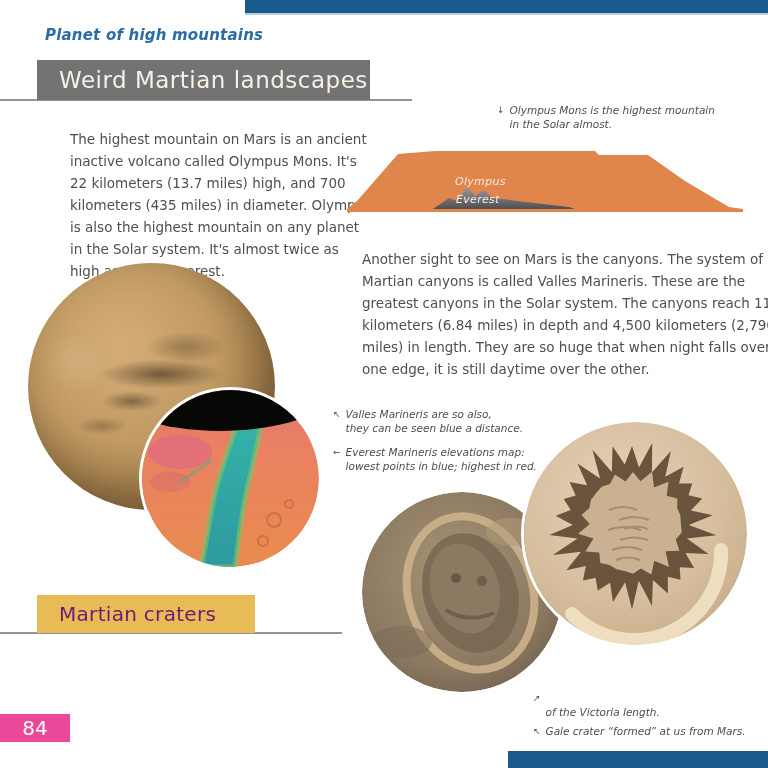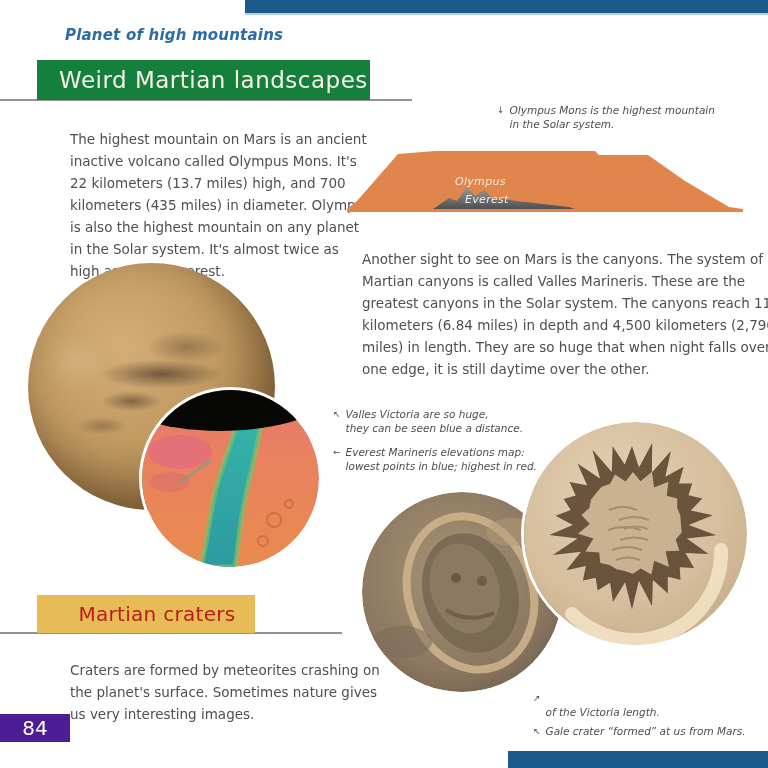--- a/index.html
+++ b/index.html
@@ -5,31 +5,31 @@
   html,body{margin:0;padding:0;background:#fff;}
   .page{position:relative;width:768px;height:768px;background:#ffffff;overflow:hidden;
         font-family:"DejaVu Sans",sans-serif;}
 
   
   .bar-top{position:absolute;left:245px;top:0;width:523px;height:13px;
            background:#1b5b8c;border-bottom:2px solid #b6cfe4;}
   .bar-bottom{position:absolute;left:508px;top:751px;width:260px;height:17px;background:#1b5b8c;}
 
   .kicker{position:absolute;left:45px;top:26px;font-size:15px;font-style:italic;
-          font-weight:bold;color:#2b6ca5;letter-spacing:.2px;margin-left:20px;}
+          font-weight:bold;color:#2b6ca5;letter-spacing:.2px;}
 
   .rule{position:absolute;background:#939393;height:2px;}
   .rule1{left:0;top:99px;width:412px;}
   .rule2{left:0;top:632px;width:342px;}
 
   .title-box{position:absolute;box-sizing:border-box;padding-left:22px;z-index:3;}
-  .title-tan{left:37px;top:60px;width:333px;height:40px;background:#15803d;
+  .title-tan{left:37px;top:60px;width:333px;height:40px;background:#737373;
              color:#f8f0e6;font-size:23px;line-height:40px;letter-spacing:.5px;}
   .title-yellow{left:37px;top:595px;width:218px;height:38px;background:#e7bc57;
-             color:#b91c1c;font-size:20px;line-height:38px;letter-spacing:.3px;text-align:center;}
+             color:#701a75;font-size:20px;line-height:38px;letter-spacing:.3px;}
 
   .body{position:absolute;margin:12px;color:#4f4f4f;font-size:13.5px;line-height:22px;}
   .p1{left:58px;top:116px;width:302px;}
   .p2{left:350px;top:236px;width:436px;max-width:420px;}
   .p3{left:58px;top:647px;width:312px;}
 
   .caption{position:absolute;display:flex;gap:5px;color:#4d4d4d;font-size:10.5px;
            font-style:italic;line-height:13.5px;}
   .caption .arrow{font-style:normal;font-size:9px;line-height:13.5px;color:#4d4d4d;}
   .caption .cap-lines span{white-space:nowrap;text-align:center;}
@@ -37,42 +37,42 @@
   .cap-valles-seen{left:333px;top:408px;}
   .cap-valles-map{left:333px;top:446px;}
   .cap-victoria{left:533px;top:692px;}
   .cap-gale{left:533px;top:725px;}
 
   
   .diagram{position:absolute;left:345px;top:143px;width:402px;height:72px;}
   .diagram svg{position:absolute;left:0;top:0;}
   .diag-label{position:absolute;color:#f4ece2;font-size:11px;font-style:italic;letter-spacing:.3px;}
   .lbl-olympus{left:110px;top:32px;}
-  .lbl-everest{left:120px;top:50px;color:#efefef;}
+  .lbl-everest{left:111px;top:50px;color:#efefef;}
 
   
   .photo{position:absolute;border-radius:50%;}
   .mars-globe{left:28px;top:263px;width:247px;height:247px;z-index:1;
     background:
       radial-gradient(ellipse 85px 20px at 54% 45%, rgba(72,54,36,.68), rgba(72,54,36,0) 72%),
       radial-gradient(ellipse 42px 14px at 42% 56%, rgba(72,54,36,.55), rgba(72,54,36,0) 72%),
       radial-gradient(ellipse 55px 22px at 64% 34%, rgba(88,66,44,.42), rgba(88,66,44,0) 72%),
       radial-gradient(ellipse 34px 12px at 30% 66%, rgba(72,54,36,.35), rgba(72,54,36,0) 75%),
       radial-gradient(ellipse 48px 40px at 20% 40%, rgba(214,184,134,.55), rgba(214,184,134,0) 75%),
       radial-gradient(circle at 38% 34%, #d3ac77 0%, #c29b63 42%, #a57f4b 74%, #7e5f36 96%);
     box-shadow:inset -14px -20px 42px rgba(58,40,22,.45);}
   .elevation{left:142px;top:390px;width:177px;height:177px;z-index:2;
     overflow:hidden;box-shadow:0 0 0 3px #fff;}
   .victoria{left:524px;top:422px;width:223px;height:223px;z-index:2;
     overflow:hidden;box-shadow:0 0 0 3px #fff;}
   .gale{left:362px;top:492px;width:200px;height:200px;z-index:1;overflow:hidden;}
   .photo svg{display:block;}
 
   
-  .pagenum{position:absolute;left:0;top:714px;width:70px;height:28px;background:#4c1d95;
+  .pagenum{position:absolute;left:0;top:714px;width:70px;height:28px;background:#ec4899;
            color:#fff;font-size:20px;line-height:28px;text-align:center;}
 </style>
 </head>
 <body>
 
 <div class="page">
 
   <div class="bar-top"></div>
 
   <div class="kicker">Planet of high mountains</div>
@@ -81,21 +81,21 @@
   <div class="title-box title-tan">
     <span>Weird Martian landscapes</span>
   </div>
 
   <p class="body p1">The highest mountain on Mars is an ancient inactive volcano called Olympus Mons. It's 22 kilometers (13.7 miles) high, and 700 kilometers (435 miles) in diameter. Olympus is also the highest mountain on any planet in the Solar system. It's almost twice as high as Mount Everest.</p>
 
   <div class="caption cap-olympus">
     <span class="arrow">↓</span>
     <span class="cap-lines">
       <span>Olympus Mons is the highest mountain</span><br>
-      <span>in the Solar system.</span>
+      <span>in the Solar almost.</span>
     </span>
   </div>
 
   <div class="diagram">
     <svg width="402" height="72" viewBox="0 0 402 72">
       <defs>
         <linearGradient id="evg" x1="0" y1="0" x2="0" y2="1">
           <stop offset="0" stop-color="#9a9a9a"></stop>
             <stop offset="1" stop-color="#4f4f4f"></stop>
         </linearGradient>
@@ -132,21 +132,21 @@
       <circle cx="132" cy="130" r="7" fill="none" stroke="#c06a3c" stroke-width="2" opacity=".7"></circle>
       <circle cx="147" cy="114" r="4" fill="none" stroke="#c06a3c" stroke-width="2" opacity=".7"></circle>
       <circle cx="121" cy="151" r="5" fill="none" stroke="#c06a3c" stroke-width="2" opacity=".7"></circle>
       <path fill="#070706" d="M0,29 C45,46 130,46 177,21 L177,0 L0,0 Z"></path>
     </svg>
   </div>
 
   <div class="caption cap-valles-seen">
     <span class="arrow">↖</span>
     <span class="cap-lines">
-      <span>Valles Victoria are so huge,</span><br>
+      <span>Valles Marineris are so also,</span><br>
       <span>they can be seen blue a distance.</span>
     </span>
   </div>
 
   <div class="caption cap-valles-map">
     <span class="arrow">←</span>
     <span class="cap-lines">
       <span>Everest Marineris elevations map:</span><br>
       <span>lowest points in blue; highest in red.</span>
     </span>
@@ -198,21 +198,20 @@
       <ellipse cx="40" cy="150" rx="30" ry="16" fill="#7a6a56" opacity=".5"></ellipse>
       <ellipse cx="150" cy="40" rx="26" ry="14" fill="#b49c7c" opacity=".5"></ellipse>
     </svg>
   </div>
 
   <div class="rule rule2"></div>
   <div class="title-box title-yellow">
     <span>Martian craters</span>
   </div>
 
-  <p class="body p3">Craters are formed by meteorites crashing on the planet's surface. Sometimes nature gives us very interesting images.</p>
 
   <div class="caption cap-victoria">
     <span class="arrow">↗</span>
     <span class="cap-lines">
       <br>
       <span>of the Victoria length.</span>
     </span>
   </div>
 
   <div class="caption cap-gale">

